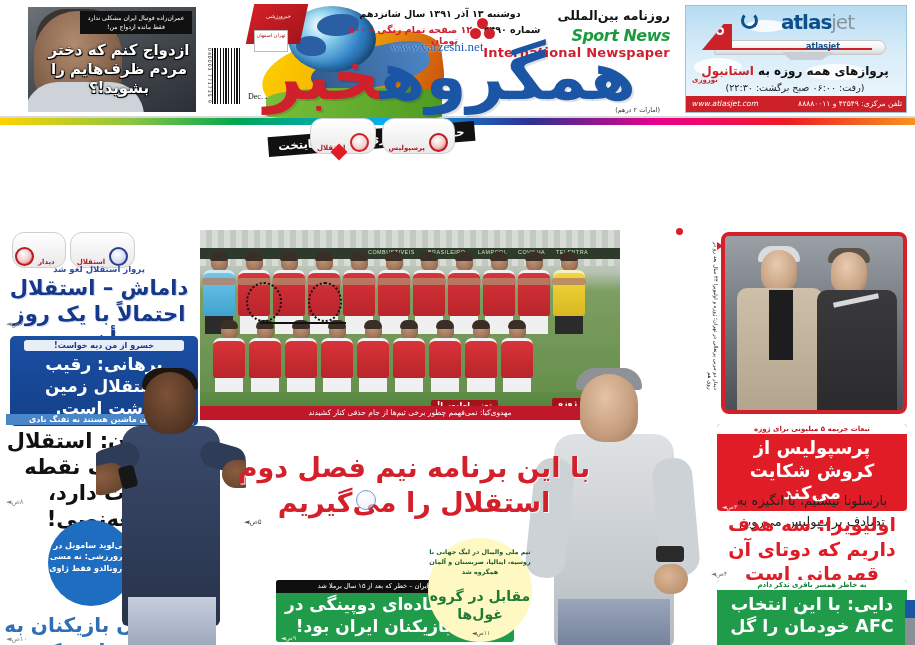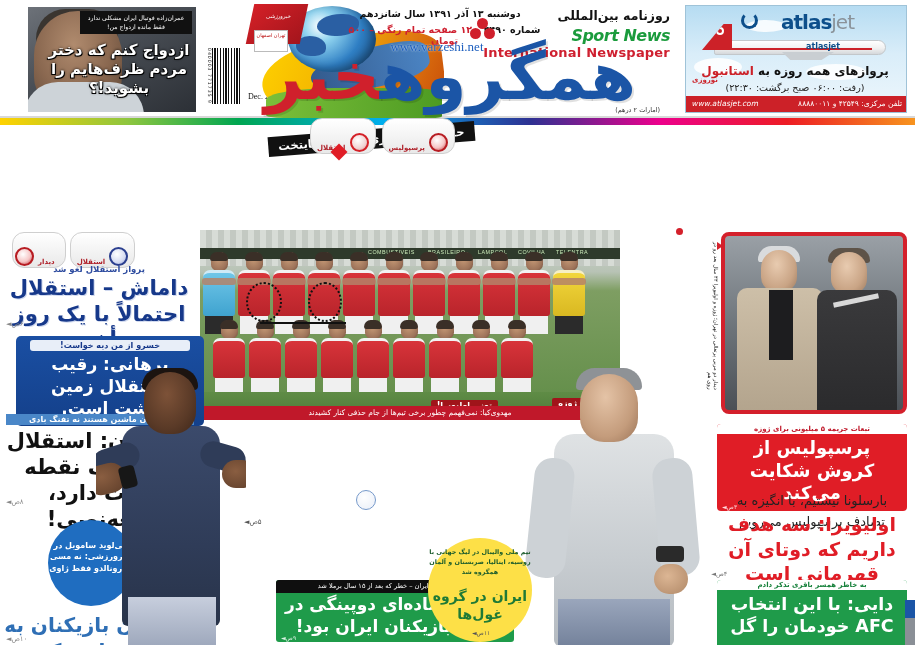--- a/index.html
+++ b/index.html
@@ -472,21 +472,21 @@
     width: 190px; text-align: center;
     font-size: 21px; font-weight: bold; color: #16388a;
     line-height: 1.22;
     text-shadow: 1px 1px 0 #cfd8ee;
   }
   .lc-more1 {
     position: absolute; left: 6px; top: 92px;
     font-size: 7px; color: #888;
   }
   .lc-box2 {
-    position: absolute; left: 16px; top: 108px;
+    position: absolute; left: 10px; top: 108px;
     width: 188px;
     background: linear-gradient(180deg,#1a4fa3 0%,#14408a 100%);
     border-radius: 5px;
     padding: 4px 14px 7px;
   }
   .lc-box2 .kick {
     background: #e8eef8; color: #16388a;
     font-size: 8px; font-weight: bold;
     text-align: center; border-radius: 3px; padding: 1px;
     margin-bottom: 3px;
@@ -618,21 +618,21 @@
   .green-box .ttl {
     position: absolute; top: 14px; right: 0; width: 238px;
     color: #fff; font-size: 17px; font-weight: bold;
     text-align: center; line-height: 1.28;
   }
   .green-box .more { position: absolute; left: 5px; bottom: 1px; font-size: 6px; color: #d9f0e0; }
 
   .yellow-circle {
     position: absolute; left: 428px; top: 538px;
     width: 104px; height: 104px; border-radius: 50%;
-    background: #fde047;
+    background: #fef9c3;
     text-align: center;
   }
   .yellow-circle .small {
     position: absolute; top: 10px; right: 0; width: 104px;
     font-size: 6.4px; color: #1b5c2c; font-weight: bold; line-height: 1.55;
   }
   .yellow-circle .big {
     position: absolute; top: 50px; right: 0; width: 104px;
     font-size: 14px; color: #1f7a36; font-weight: bold; line-height: 1.25;
   }
@@ -1115,32 +1115,33 @@
     <div class="torso"></div>
     <div class="hairm"></div>
     <div class="headm"></div>
     <div class="armL"></div>
     <div class="armR"></div>
     <div class="watch"></div>
     <div class="handR"></div>
     <div class="jeans"></div>
   </div>
 
+  <div class="ctr-head">با این برنامه نیم فصل دوم استقلال را می‌گیریم</div>
   <div class="ctr-badge-s"></div>
   <div class="ctr-more">۵ص◄</div>
 
   <div class="green-box">
     <div class="kick">حقایقی از بازی ایران – خطر که بعد از ۱۵ سال برملا شد</div>
     <div class="ttl">فائقی: ماده‌ای دوپینگی در خون بازیکنان ایران بود!</div>
     <div class="more">۹ص◄</div>
   </div>
 
   <div class="yellow-circle">
     <div class="small">تیم ملی والیبال در لیگ جهانی با روسیه، ایتالیا، صربستان و آلمان همگروه شد</div>
-    <div class="big">ایران در گروه غول‌ها</div>
+    <div class="big">مقابل در گروه غول‌ها</div>
     <div class="more">۱۱ص◄</div>
   </div>
 
   <div class="right-col">
 
     <div class="rc-dot"></div>
 
     <div class="rc-arrow"></div>
     <div class="rc-vertcap">دیدار دو مربی پرتغالی در تهران؛ ژوزه و اولیویرا ۴۴ سال بعد رو در روی هم</div>
 

